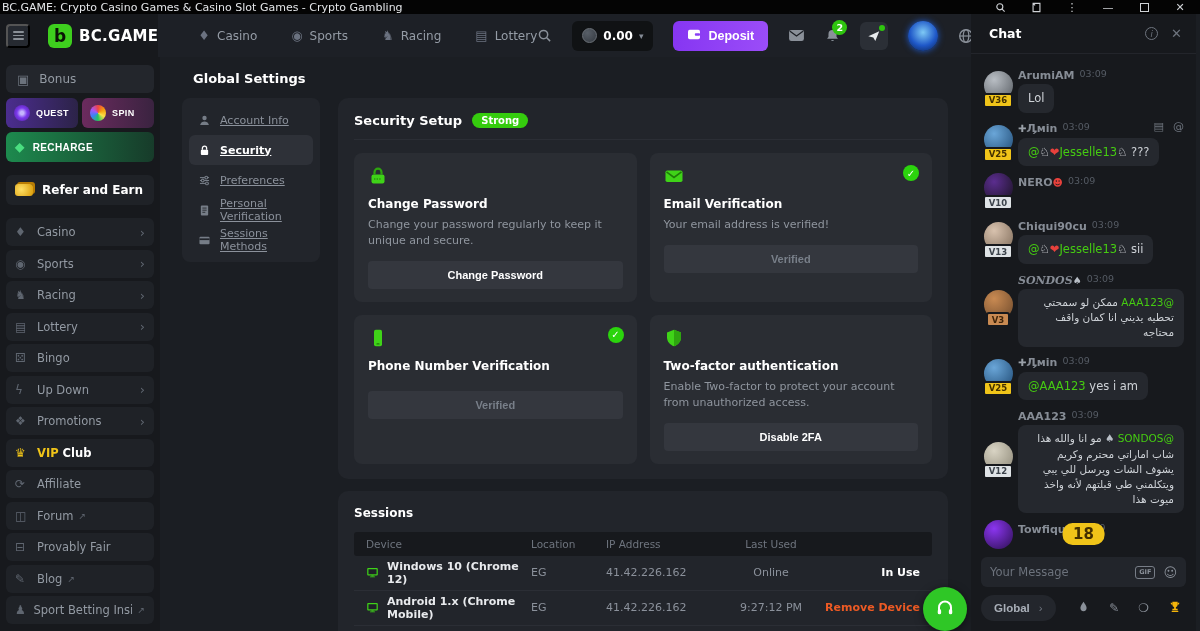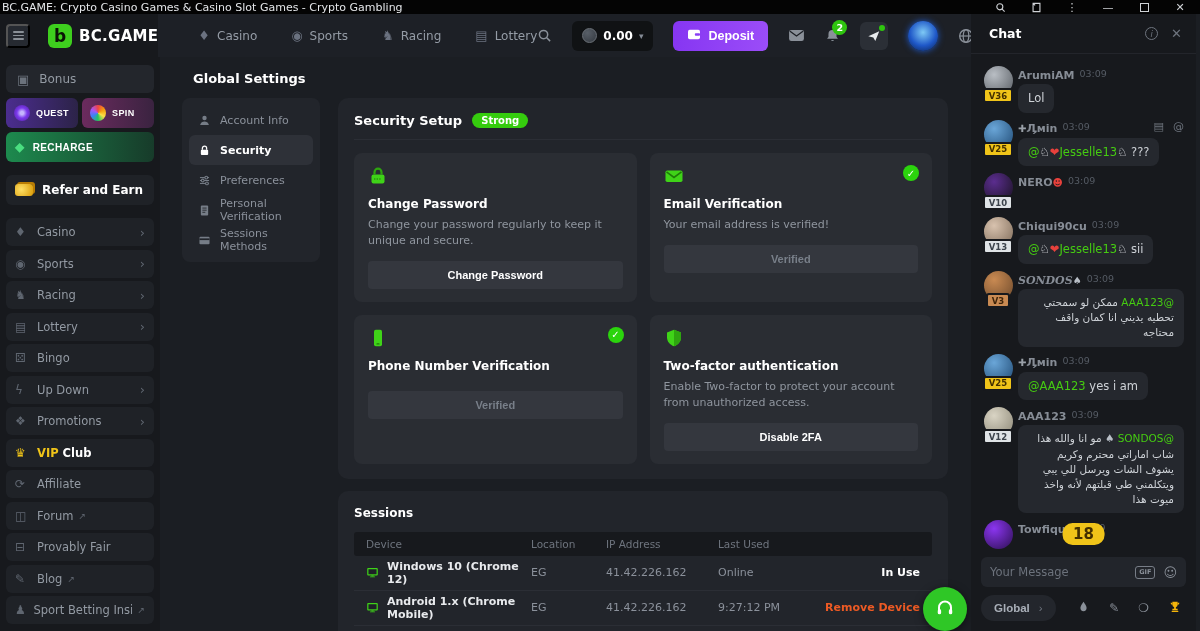--- a/index.html
+++ b/index.html
@@ -75,21 +75,21 @@
   .vip-gold { color:#f0c419; }
   .si-ext { color:#5f6670; font-size:9px; margin-left:5px; }
   .si-chev { margin-left:auto; color:#5f6670; font-size:13px; }
   .side-item.vip .si-label { color:#fff; font-weight:bold; }
 
   
   .main { position:absolute; left:160px; top:57px; width:815px; height:574px; background:#1b1e23; overflow:hidden; }
   .gs-title { color:#fff; font-weight:bold; font-size:13px; margin:14px 0 12px 33px; }
   .main-row { display:flex; padding:0 27px 0 22px; }
   .set-nav { width:138px; background:#22252b; border-radius:8px; padding:7px; align-self:flex-start; }
-  .sn-item { height:30px; border-radius:6px; display:flex; align-items:center; gap:9px; padding:0 9px; color:#8b919b; font-size:11px; }
+  .sn-item { height:30px; border-radius:6px; display:flex; align-items:center; gap:9px; padding:0 9px; color:#8b919b; font-size:11px;text-decoration:underline; }
   .sn-item svg { width:13px; height:13px; flex:none; color:#767d87; }
   .sn-item.active { background:#2e3138; color:#fff; font-weight:bold; }
   .sn-item.active svg { color:#fff; }
   .sec-col { flex:1; margin-left:18px; }
   .panel { background:#22252b; border-radius:10px; padding:15px 16px; }
   .sec-head { display:flex; align-items:center; gap:10px; padding-bottom:11px; border-bottom:1px solid #2b2e35; }
   .sec-title { color:#fff; font-weight:bold; font-size:13px; }
   .pill-strong { background:#35cc0e; color:#fff; font-size:10px; font-weight:bold; border-radius:9px; padding:2px 9px; }
   .cards { display:grid; grid-template-columns:1fr 1fr; gap:13px; margin-top:13px; }
   .card { position:relative; background:#2a2d33; border-radius:8px; padding:13px 14px; display:flex; flex-direction:column; }
@@ -100,41 +100,41 @@
   .card-title { color:#fff; font-weight:bold; font-size:12px; margin-bottom:6px; }
   .card-desc { color:#8f959e; font-size:11px; line-height:1.45; }
   .card-btn { margin-top:auto; height:28px; border:none; border-radius:4px; background:#34373e; font-size:11px; font-weight:bold;
     margin-top:12px; }
   .card-btn.active { color:#fff; }
   .card-btn.disabled { color:#787f89; }
   .sessions { margin-top:12px; min-height:216px; }
   .sess-title { color:#fff; font-weight:bold; font-size:12px; margin-bottom:12px; }
   .tbl-head { display:flex; align-items:center; height:24px; background:#17191d; border-radius:3px; color:#6e747e; font-size:10.5px; }
   .c-dev { flex:1; padding-left:12px; display:flex; align-items:center; gap:8px; }
-  .c-loc { width:75px; } .c-ip { width:112px; } .c-last { width:106px; }
+  .c-loc { width:75px; } .c-ip { width:112px; } .c-last { width:106px;text-align:center; }
   .c-act { width:108px; text-align:right; padding-right:12px; }
   .tbl-row { display:flex; align-items:center; height:35px; border-bottom:1px solid #2b2e35; font-size:11px; color:#8b919b; }
   .tbl-row .c-dev { color:#e8eaed; font-weight:bold; font-size:11px; }
   .tbl-row svg { width:13px; height:13px; }
   .act-inuse { color:#fff; font-weight:bold; }
   .act-remove { color:#ed5a24; font-weight:bold; }
   .support-btn { position:absolute; left:763px; top:530px; width:44px; height:44px; border-radius:50%; border:none;
     background:#2fc726; display:flex; align-items:center; justify-content:center; box-shadow:0 2px 8px rgba(0,0,0,.5); }
 
   
   .chat { position:absolute; right:4px; top:14px; width:225px; height:617px; background:#17191d; display:flex; flex-direction:column; }
   .chat-hdr { height:40px; display:flex; align-items:center; padding:0 14px 0 18px; border-bottom:1px solid #23252b; flex:none; }
   .chat-title { color:#fff; font-weight:bold; font-size:12.5px; }
   .chat-hdr-ico { margin-left:auto; display:flex; gap:13px; align-items:center; color:#6e747e; }
   .info-ico { width:13px; height:13px; border:1px solid #6e747e; border-radius:50%; font-size:8.5px; display:flex;
     align-items:center; justify-content:center; font-style:italic; }
   .close-ico { font-size:13px; }
   .chat-msgs { flex:1; overflow:hidden; position:relative; padding:12px 12px 0 10px; }
   .msg { display:flex; margin-bottom:7px; }
-  .msg-left { width:34px; flex:none; display:flex; flex-direction:column; align-items:center; }
+  .msg-left { width:34px; flex:none; display:flex; flex-direction:column; align-items:center;justify-content:center; }
   .avatar { width:29px; height:29px; border-radius:50%; }
   .lvl-badge { margin-top:-7px; font-size:8.5px; font-weight:bold; border-radius:3px; padding:0.5px 4px; border:2px solid #17191d; }
   .lvl-badge.gold { background:#f0c419; color:#433000; }
   .lvl-badge.silver { background:#dfe3e6; color:#3c434b; }
   .lvl-badge.bronze { background:#c98a52; color:#40250a; }
   .msg-right { flex:1; min-width:0; padding-left:3px; }
   .name-row { display:flex; align-items:center; gap:5px; height:14px; }
   .nm { font-size:11px; font-weight:bold; color:#878d96; white-space:nowrap; }
   .nm-fancy { font-family:"DejaVu Serif","Liberation Serif",serif; font-style:italic; }
   .nm-plus { color:#9aa0a8; font-size:10px; }

